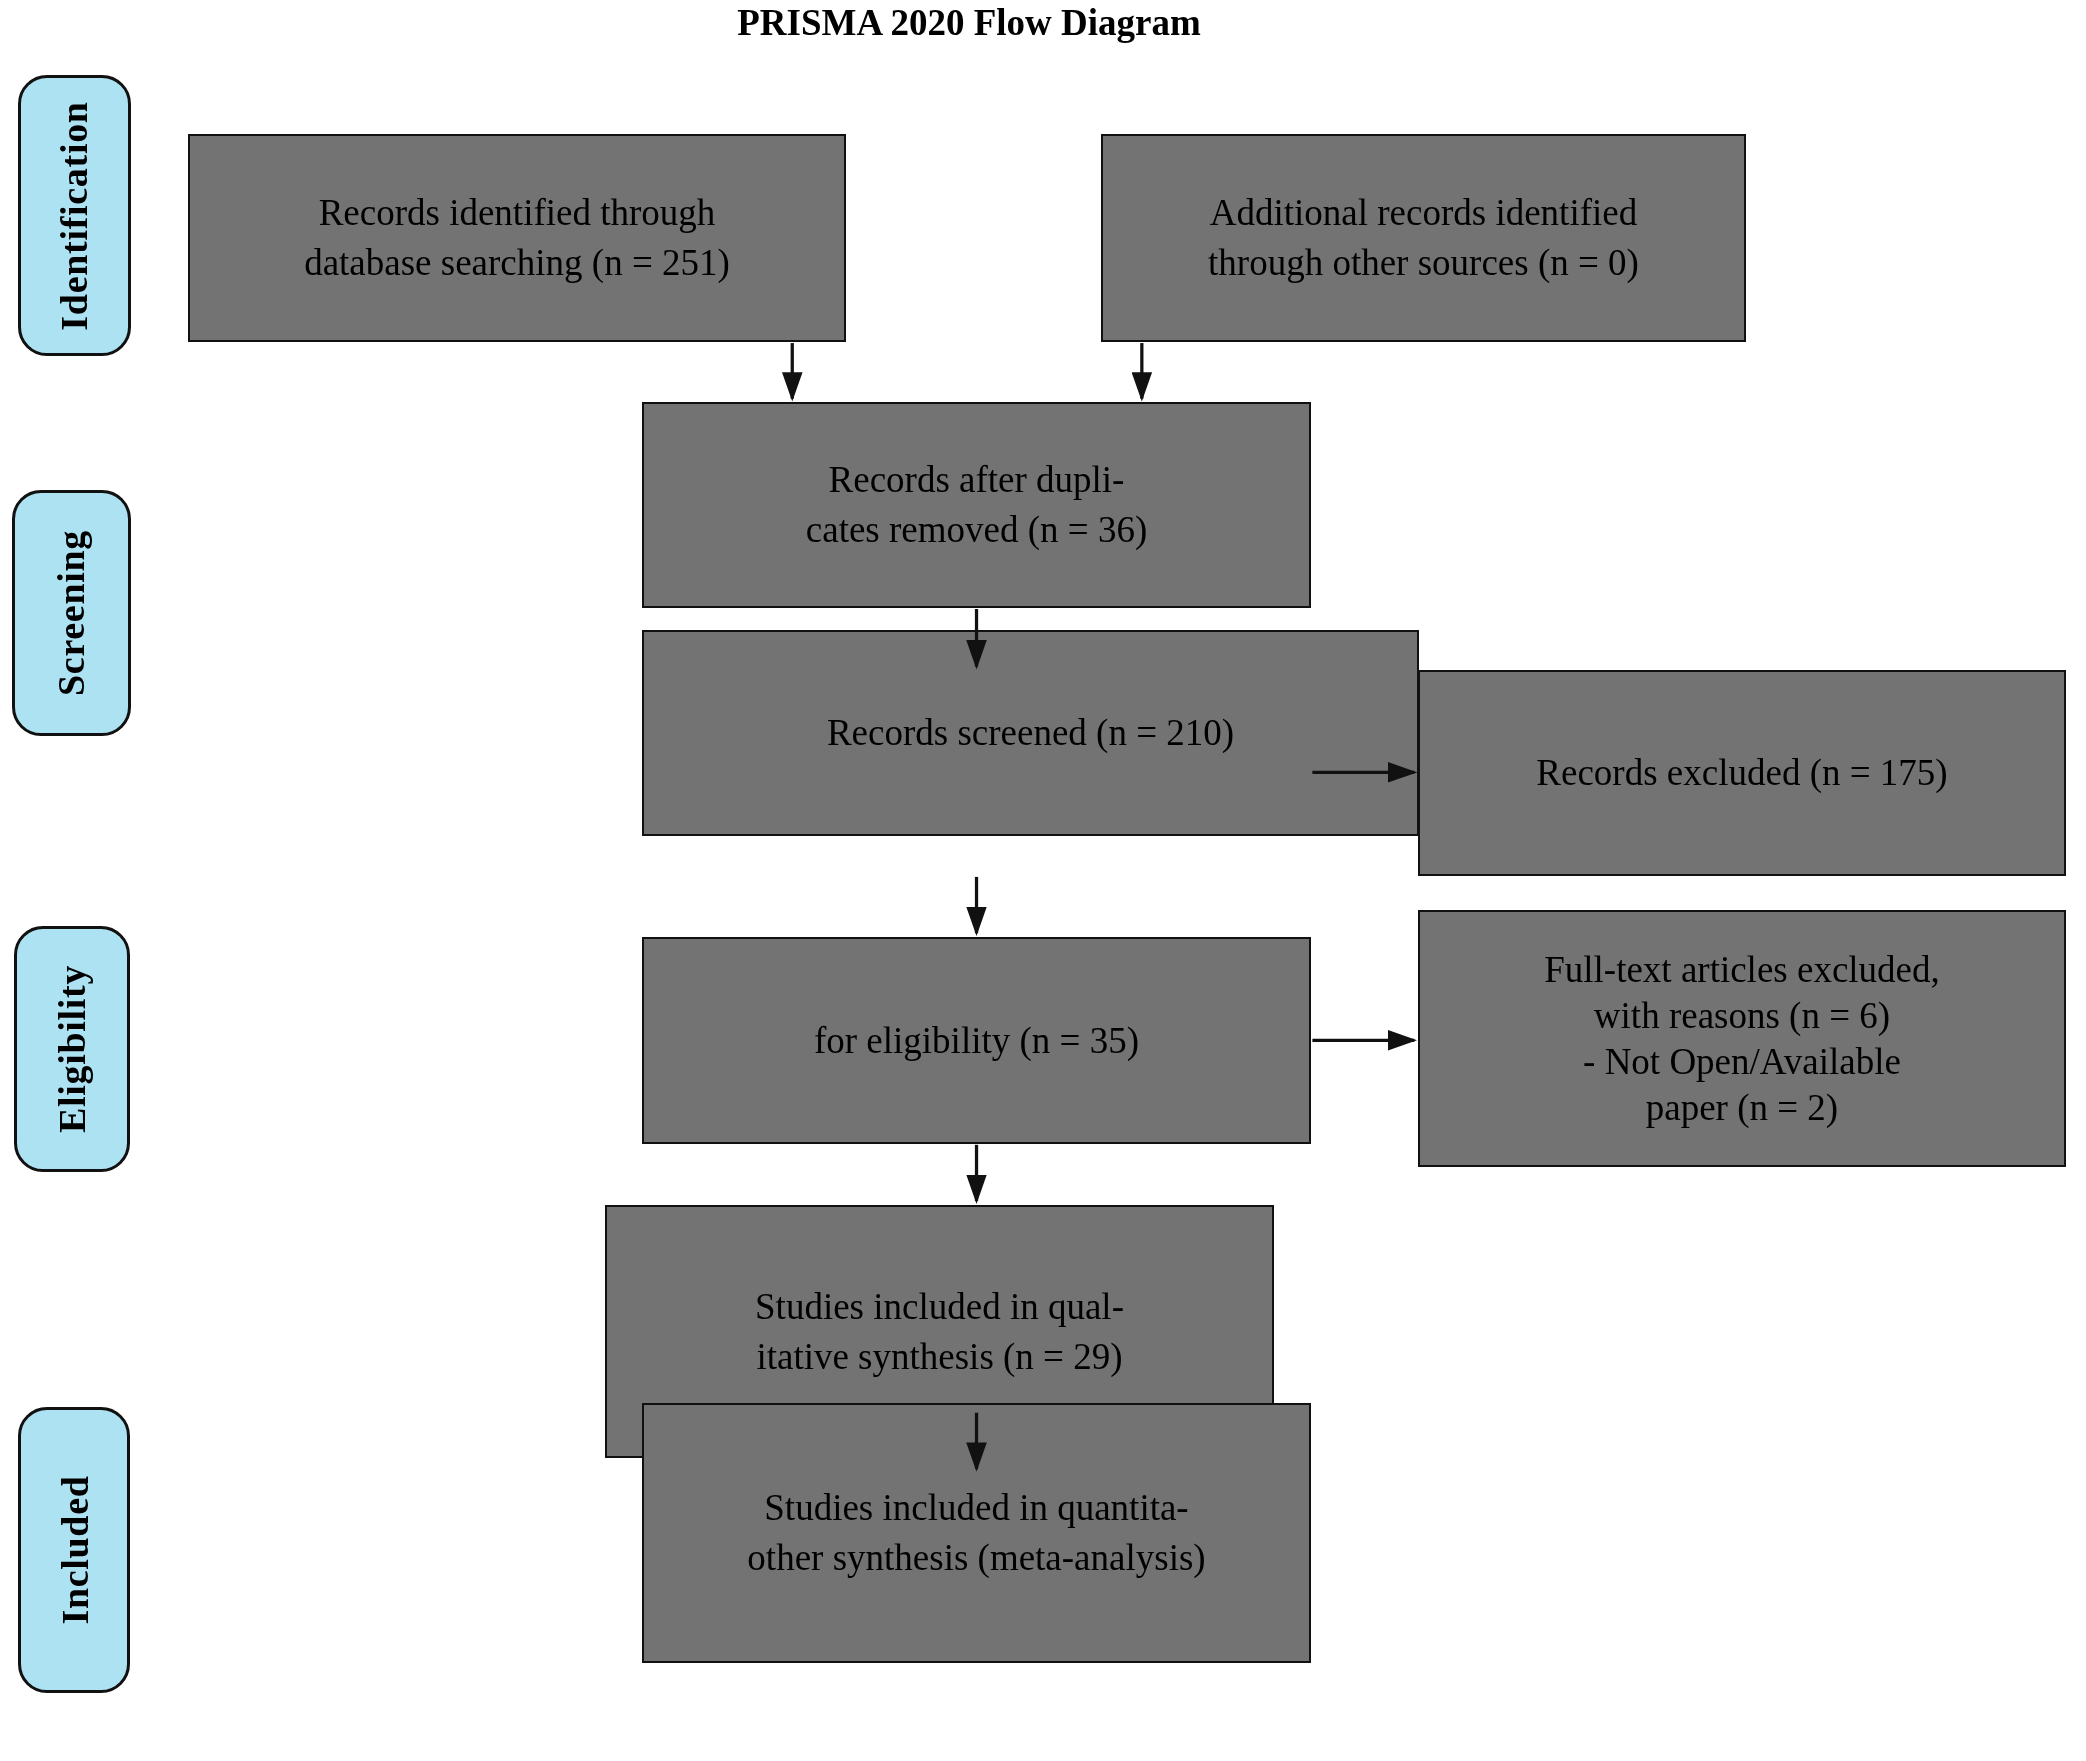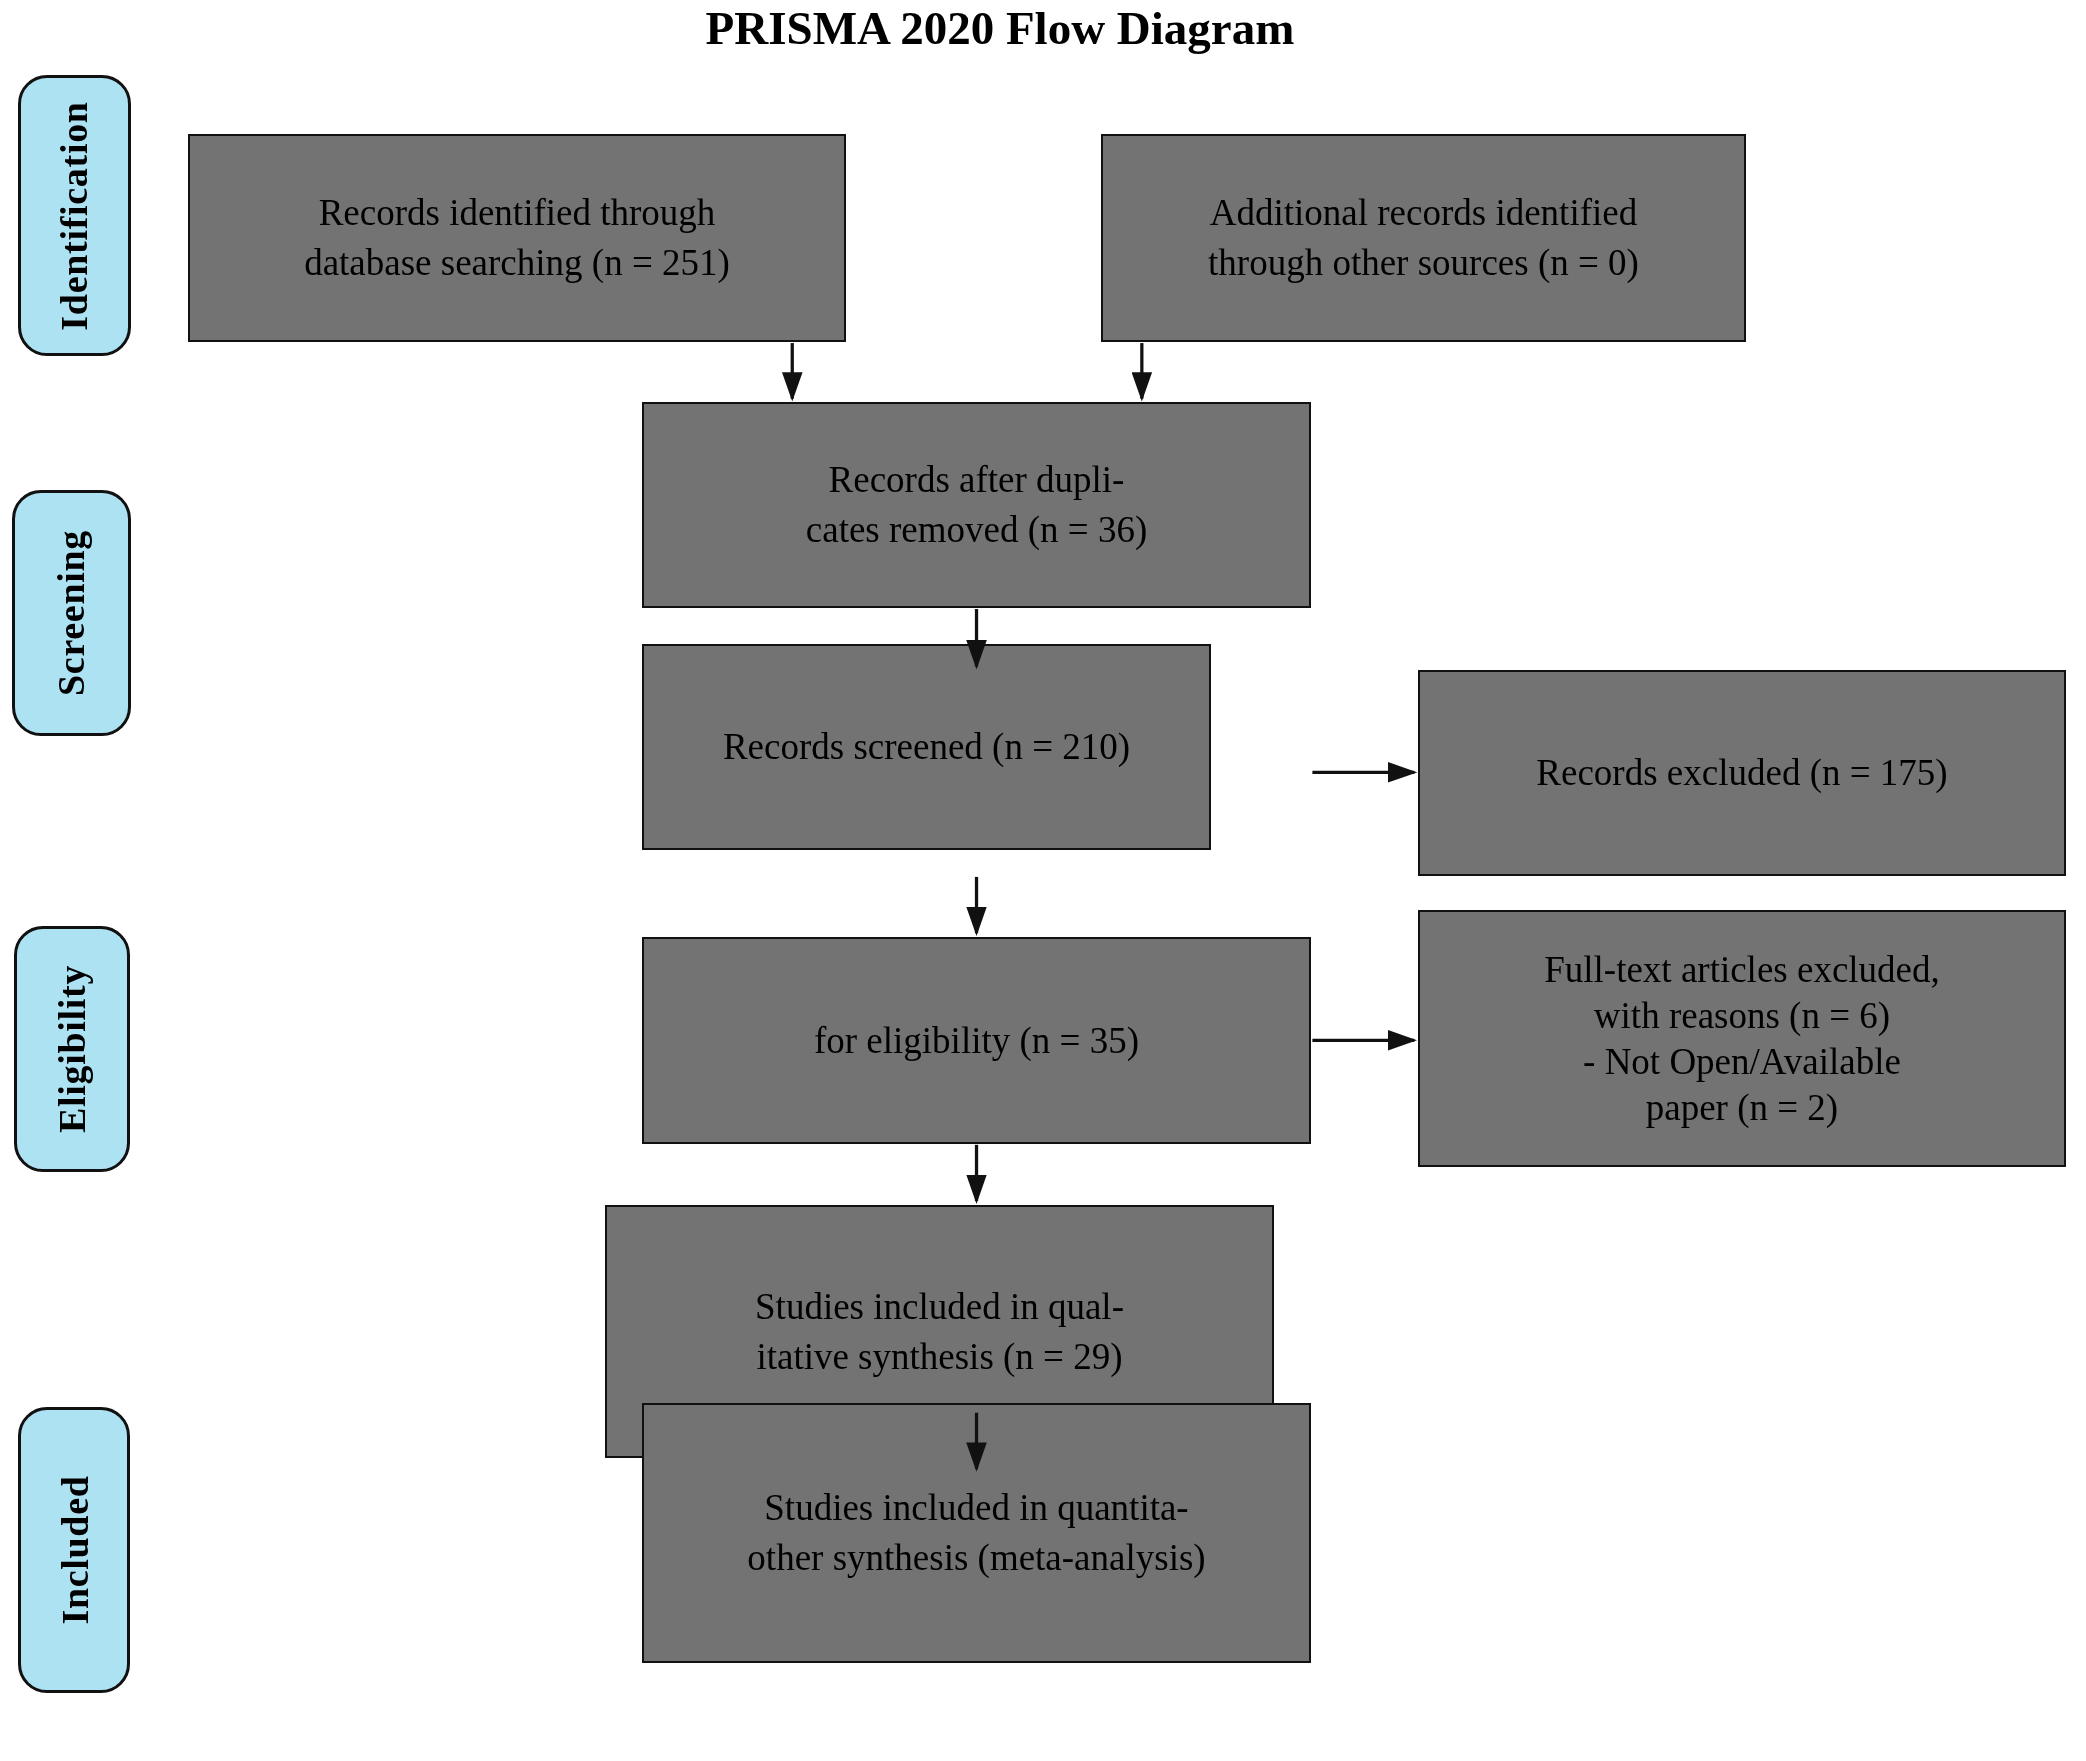--- a/index.html
+++ b/index.html
@@ -12,23 +12,23 @@
     width:2087px;
     height:1761px;
     background:#ffffff;
     overflow:hidden;
     font-family:"Liberation Serif","DejaVu Serif",serif;
     color:#000;
   }
   .page-title{
     position:absolute;
     top:1.3px;
-    left:1000px;
+    left:969px;
     transform:translateX(-50%);
-    font-size:47px;
+    font-size:37px;
     font-weight:bold;
     white-space:nowrap;
   }
   .stage-box{
     position:absolute;
     box-sizing:border-box;
     background:var(--stage-fill);
     border:3.3px solid var(--line-color);
     border-radius:29px;
     display:flex;
@@ -102,21 +102,21 @@
     </div>
   </div>
 
   <div class="flow-box" style="left:642px;top:402px;width:669px;height:206px">
     <div class="box-text">
       <span class="line">Records after dupli-</span>
       <span class="line">cates removed (n = 36)</span>
     </div>
   </div>
 
-  <div class="flow-box" style="left:642px;top:644px;width:569px;height:206px">
+  <div class="flow-box" style="left:642px;top:630px;width:777px;height:206px">
     <div class="box-text">
       <span class="line">Records screened (n = 210)</span>
     </div>
   </div>
 
   <div class="flow-box" style="left:1418px;top:670px;width:648px;height:206px">
     <div class="box-text">
       <span class="line">Records excluded (n = 175)</span>
     </div>
   </div>

